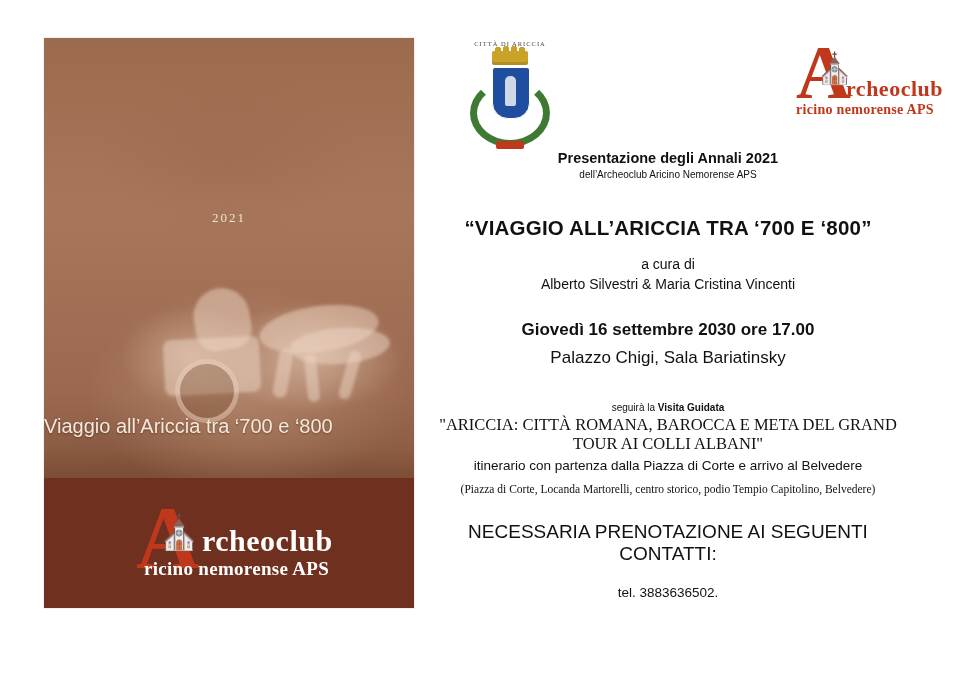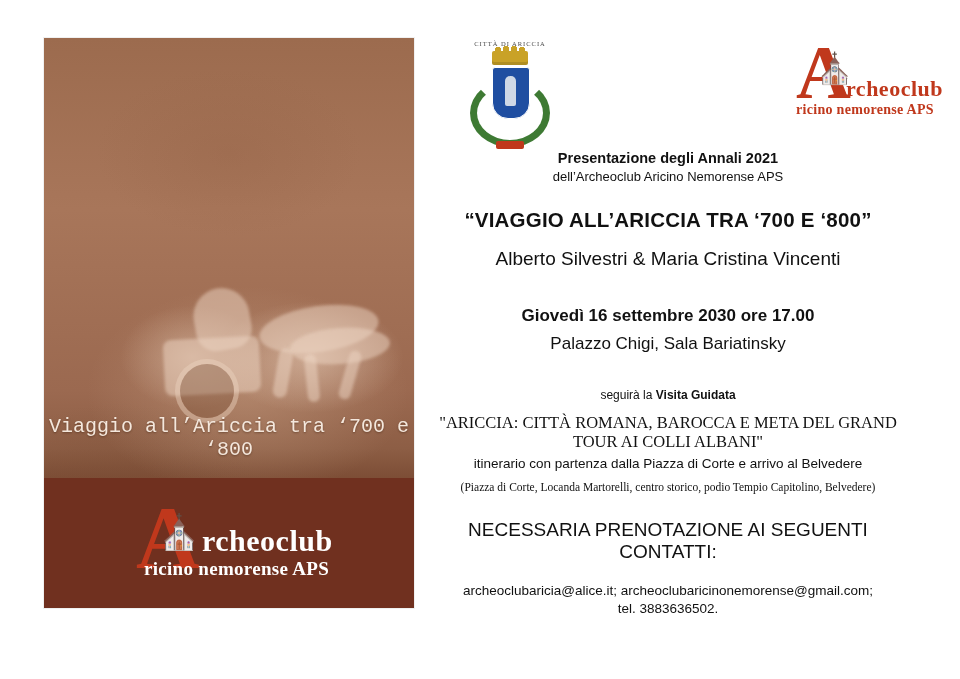--- a/index.html
+++ b/index.html
@@ -78,22 +78,22 @@
     text-align: center;
     font-family: "Liberation Serif", serif;
     font-size: 13px;
     letter-spacing: 2px;
     color: #f0e0d2;
   }
   #cover-subtitle {
     position: absolute;
     left: 0; right: 0;
     top: 377px;
-    text-align: center;
-    font-family: Liberation Mono, monospace;
+    text-align: left;
+    font-family: Liberation Sans, sans-serif;
     font-size: 20px;
     color: #f4e7dc;
     text-shadow: 0 1px 2px rgba(60,30,14,0.45);
   }
   #cover-band {
     position: absolute;
     left: 0; right: 0;
     bottom: 0;
     height: 130px;
     background: #70301f;
@@ -252,49 +252,49 @@
     width: 500px;
     text-align: center;
     color: #111;
   }
   .l-presentation {
     font-size: 14.5px;
     font-weight: bold;
     margin-bottom: 3px;
   }
   .l-org {
-    font-size: 13px;
-    margin-bottom: 24px;
+    font-size: 10px;
+    margin-bottom: 36px;
   }
   .l-maintitle {
     font-size: 20.5px;
     font-weight: bold;
     margin-bottom: 16px;
     letter-spacing: .2px;
   }
   .l-curadi {
     font-size: 14px;
     margin-bottom: 4px;
   }
   .l-curators {
-    font-size: 19px;
-    margin-bottom: 36px;
+    font-size: 14px;
+    margin-bottom: 28px;
   }
   .l-date {
     font-size: 17px;
     font-weight: bold;
     margin-bottom: 8px;
   }
   .l-venue {
     font-size: 17px;
     margin-bottom: 34px;
   }
   .l-seguira {
-    font-size: 12px;
-    margin-bottom: 12px;
+    font-size: 10px;
+    margin-bottom: 3px;
   }
   .l-seguira b { font-weight: bold; }
   .l-tourtitle {
     font-family: "Liberation Serif", serif;
     font-size: 16.5px;
     line-height: 1.15;
     margin-bottom: 4px;
   }
   .l-itinerary {
     font-size: 13.5px;
@@ -326,20 +326,21 @@
     <div class="relief"></div>
     <div class="fig driver"></div>
     <div class="fig chario"></div>
     <div class="fig wheel"></div>
     <div class="fig h1"></div>
     <div class="fig h2"></div>
     <div class="fig leg1"></div>
     <div class="fig leg2"></div>
     <div class="fig leg3"></div>
 
+    <div id="cover-year">2021</div>
     <div id="cover-subtitle">Viaggio all’Ariccia tra ‘700 e ‘800</div>
 
     <div id="cover-band"></div>
     <div id="cover-logo">
       <span class="aclogo">
         <span class="big-a">A</span>
         <span class="mon">⛪</span>
         <span class="word1">rcheoclub</span>
         <span class="word2">ricino nemorense APS</span>
       </span>
@@ -366,30 +367,30 @@
       <span class="word2">ricino nemorense APS</span>
     </span>
   </div>
 
   <div id="info">
     <div class="l-presentation">Presentazione degli Annali 2021</div>
     <div class="l-org">dell’Archeoclub Aricino Nemorense APS</div>
 
     <div class="l-maintitle">“VIAGGIO ALL’ARICCIA TRA ‘700 E ‘800”</div>
 
+    <div class="l-curadi">a cura di</div>
     <div class="l-curators">Alberto Silvestri &amp; Maria Cristina Vincenti</div>
 
     <div class="l-date">Giovedì 16 settembre 2030 ore 17.00</div>
     <div class="l-venue">Palazzo Chigi, Sala Bariatinsky</div>
 
     <div class="l-seguira">
       <span>seguirà la </span><b>Visita Guidata</b>
     </div>
     <div class="l-tourtitle">"ARICCIA: CITTÀ ROMANA, BAROCCA E META DEL GRAND TOUR AI COLLI ALBANI"</div>
     <div class="l-itinerary">itinerario con partenza dalla Piazza di Corte e arrivo al Belvedere</div>
     <div class="l-stops">(Piazza di Corte, Locanda Martorelli, centro storico, podio Tempio Capitolino, Belvedere)</div>
 
     <div class="l-booking">NECESSARIA PRENOTAZIONE AI SEGUENTI CONTATTI:</div>
-    <div class="l-emails">archeoclubaricia@alice.it; archeoclubaricinonemorense@gmail.com;</div>
     <div class="l-phone">tel. 3883636502.</div>
   </div>
 
 </div>
 
 </body></html>

